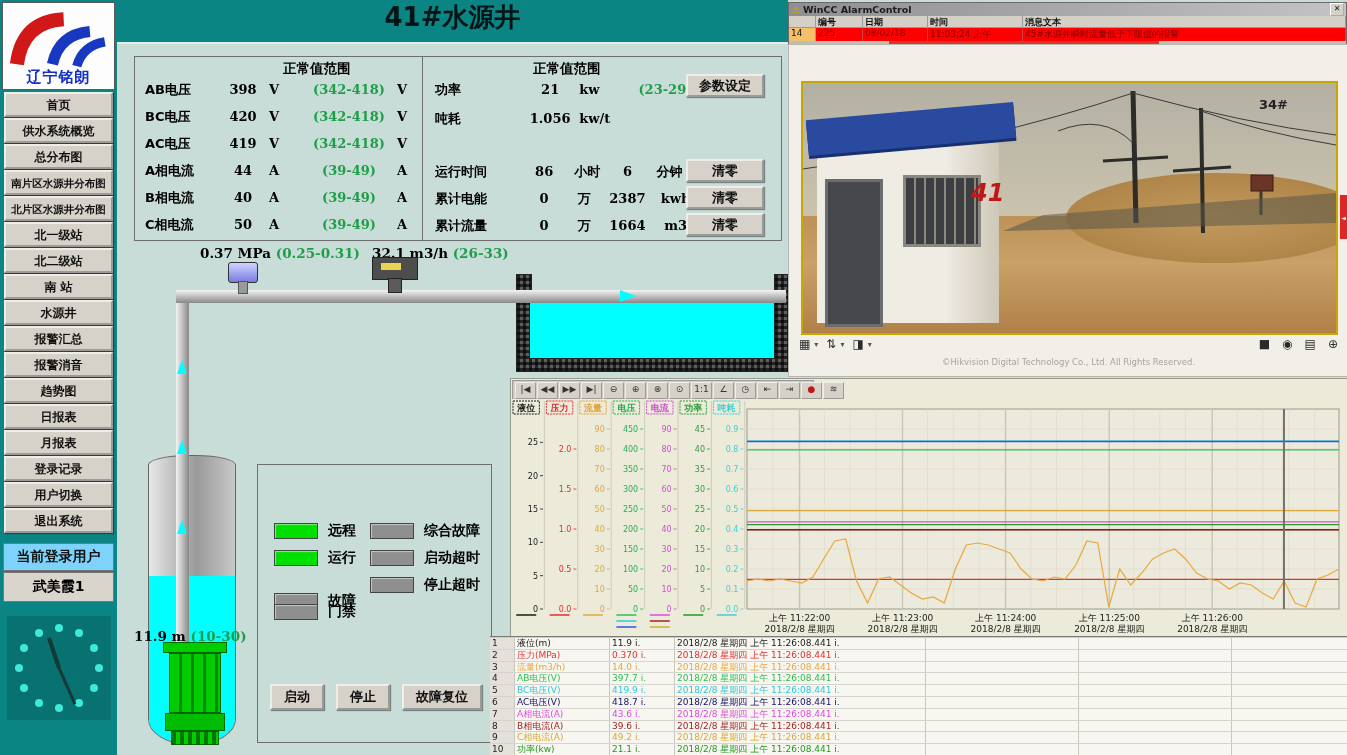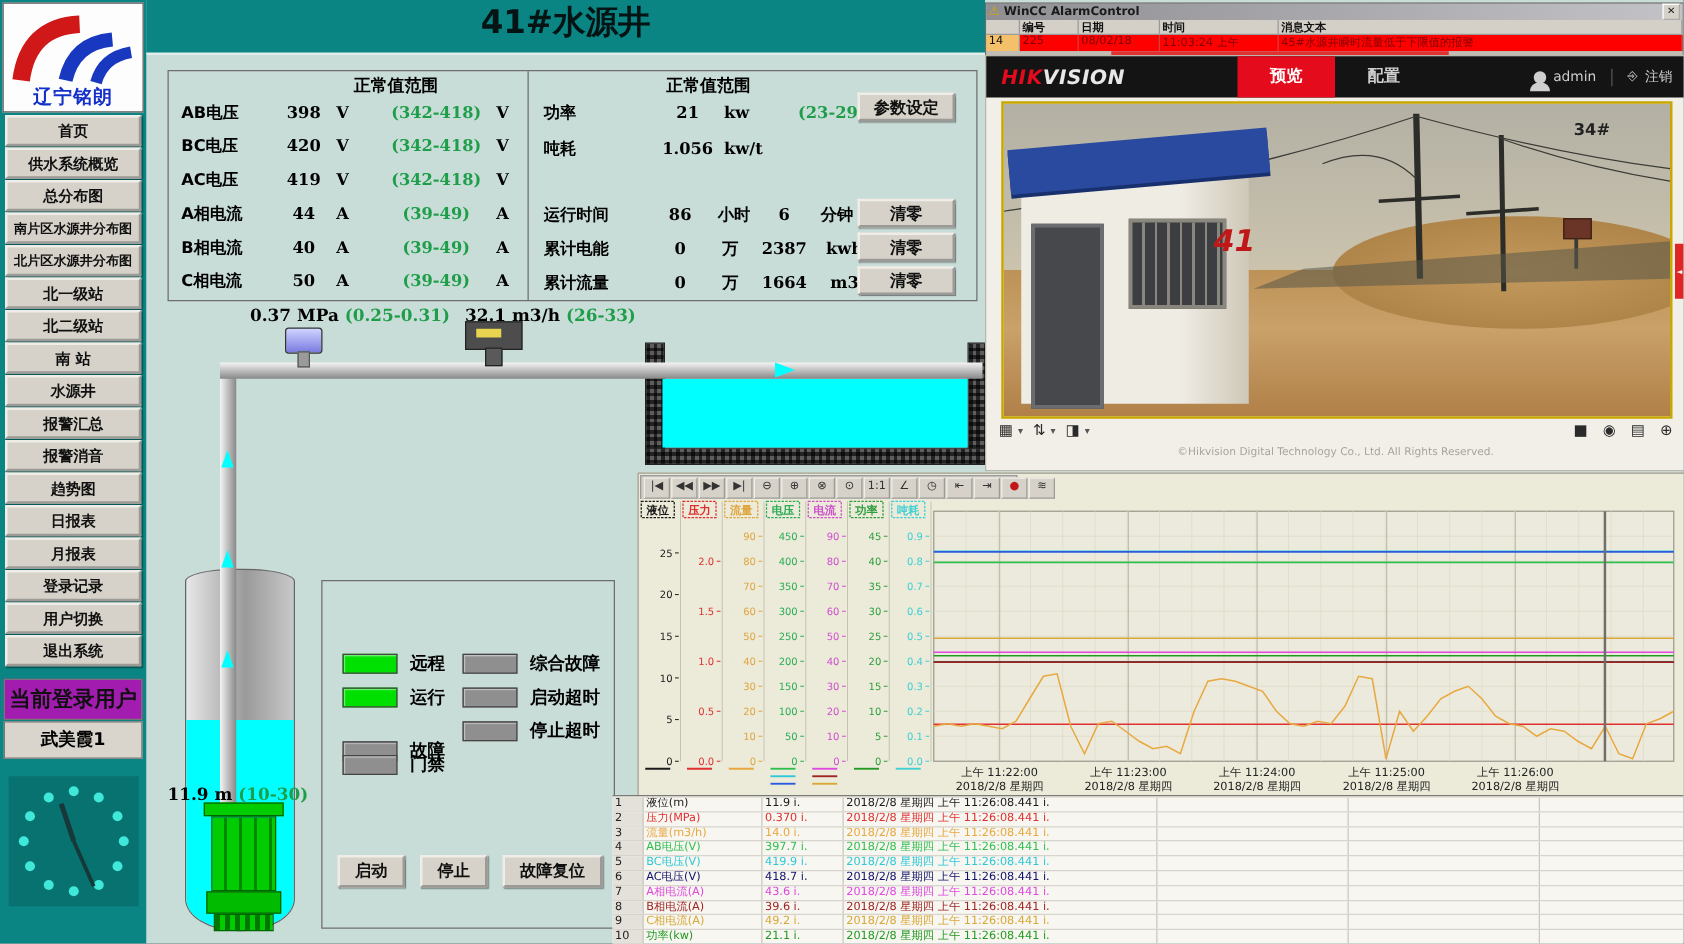--- a/index.html
+++ b/index.html
@@ -10,21 +10,21 @@
            display:flex;flex-direction:column;}
   #logo-box{margin:2px 2px 1px 2px;background:#fdfdfd;border:1px solid #5a5a5a;height:86px;
             display:flex;flex-direction:column;align-items:center;justify-content:flex-end;}
   #logo-text{color:#1430c8;font-weight:bold;font-size:15px;margin-bottom:2px;letter-spacing:1px;}
   .nav-btn{display:block;width:109px;margin:1px auto 0 auto;height:25px;line-height:23px;
            background:#d6d2c9;border:2px outset #efede7;box-shadow:1px 1px 1px rgba(0,0,0,.4);
            font-weight:bold;font-size:12px;color:#101010;text-align:center;white-space:nowrap;
            overflow:hidden;font-family:inherit;cursor:pointer;padding:0 1px;}
   .nav-btn.small{font-size:10.5px;}
   #user-label,#user-name{width:109px;margin:1px auto 0 auto;text-align:center;font-weight:bold;}
-  #user-label{background:#a21caf;border:1px solid #777;font-size:17px;color:#101010;padding:4px 0;margin-top:10px;}
+  #user-label{background:#7dd3fc;border:1px solid #777;font-size:14px;color:#101010;padding:4px 0;margin-top:10px;}
   #user-name{background:#d9d5cc;border:1px solid #777;font-size:14px;color:#000;padding:5px 0;}
   #clock-box{margin:14px auto 0 auto;width:104px;height:104px;background:#077270;}
   
   #title-strip{position:absolute;left:117px;top:0;width:671px;height:42px;background:#0a8583;
                border-bottom:2px solid #dfeeea;display:flex;justify-content:center;}
   #page-title{font-size:26px;font-weight:bold;color:#041414;}
   
   #params-panel{position:absolute;left:134px;top:56px;width:646px;height:183px;border:1px solid #6e6e6e;}
   #params-divider{position:absolute;left:287px;top:0;width:1px;height:100%;background:#6e6e6e;}
   .nrange-header{position:absolute;font-weight:bold;font-size:13.5px;color:#000;}
@@ -343,32 +343,20 @@
       <span class="alarm-red ac-w3">08/02/18</span>
       <span class="alarm-red ac-w4">11:03:24 上午</span>
       <span class="alarm-red ac-flex">45#水源井瞬时流量低于下限值的报警</span>
     </div>
     <div id="alarm-strip">
         <div id="alarm-strip-red"></div>
       </div>
   </div>
 
   <div id="hik-panel">
-    <div id="hik-header">
-      <span id="hik-logo"><span class="hik">HIK</span><span class="vision">VISION</span></span>
-      <span class="hik-tab active" style="margin-left:90px">预览</span>
-      <span class="hik-tab">配置</span>
-      <span id="hik-user">
-        <span class="avatar-ico"></span>
-        <span>admin</span>
-        <span class="hik-sep"></span>
-        <span style="font-size:10px">⎆</span>
-        <span>注销</span>
-      </span>
-    </div>
     <div id="video">
       <div id="ground"></div>
       <div id="mound"></div>
       <svg style="position:absolute;left:0;top:0" width="533" height="250">
         <line x1="330" y1="8" x2="333" y2="140" stroke="#2c2c28" stroke-width="5"></line>
         <line x1="398" y1="25" x2="400" y2="150" stroke="#2c2c28" stroke-width="4"></line>
         <line x1="300" y1="78" x2="365" y2="74" stroke="#2c2c28" stroke-width="3"></line>
         <line x1="370" y1="88" x2="428" y2="84" stroke="#2c2c28" stroke-width="3"></line>
         <path d="M330,10 Q180,60 0,86" stroke="#3a3a36" stroke-width="1" fill="none"></path>
         <path d="M330,10 Q440,40 533,52" stroke="#3a3a36" stroke-width="1" fill="none"></path>

